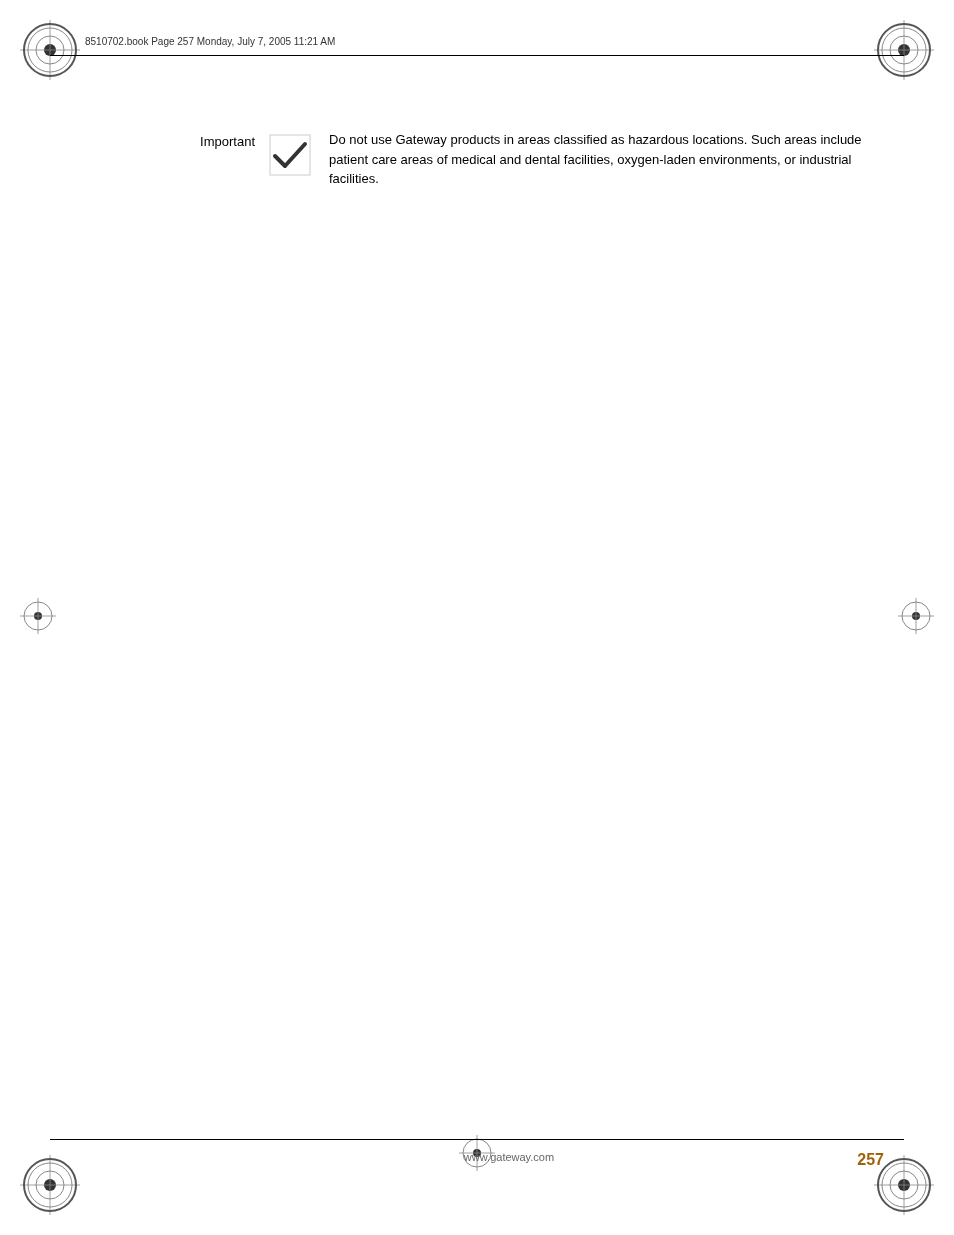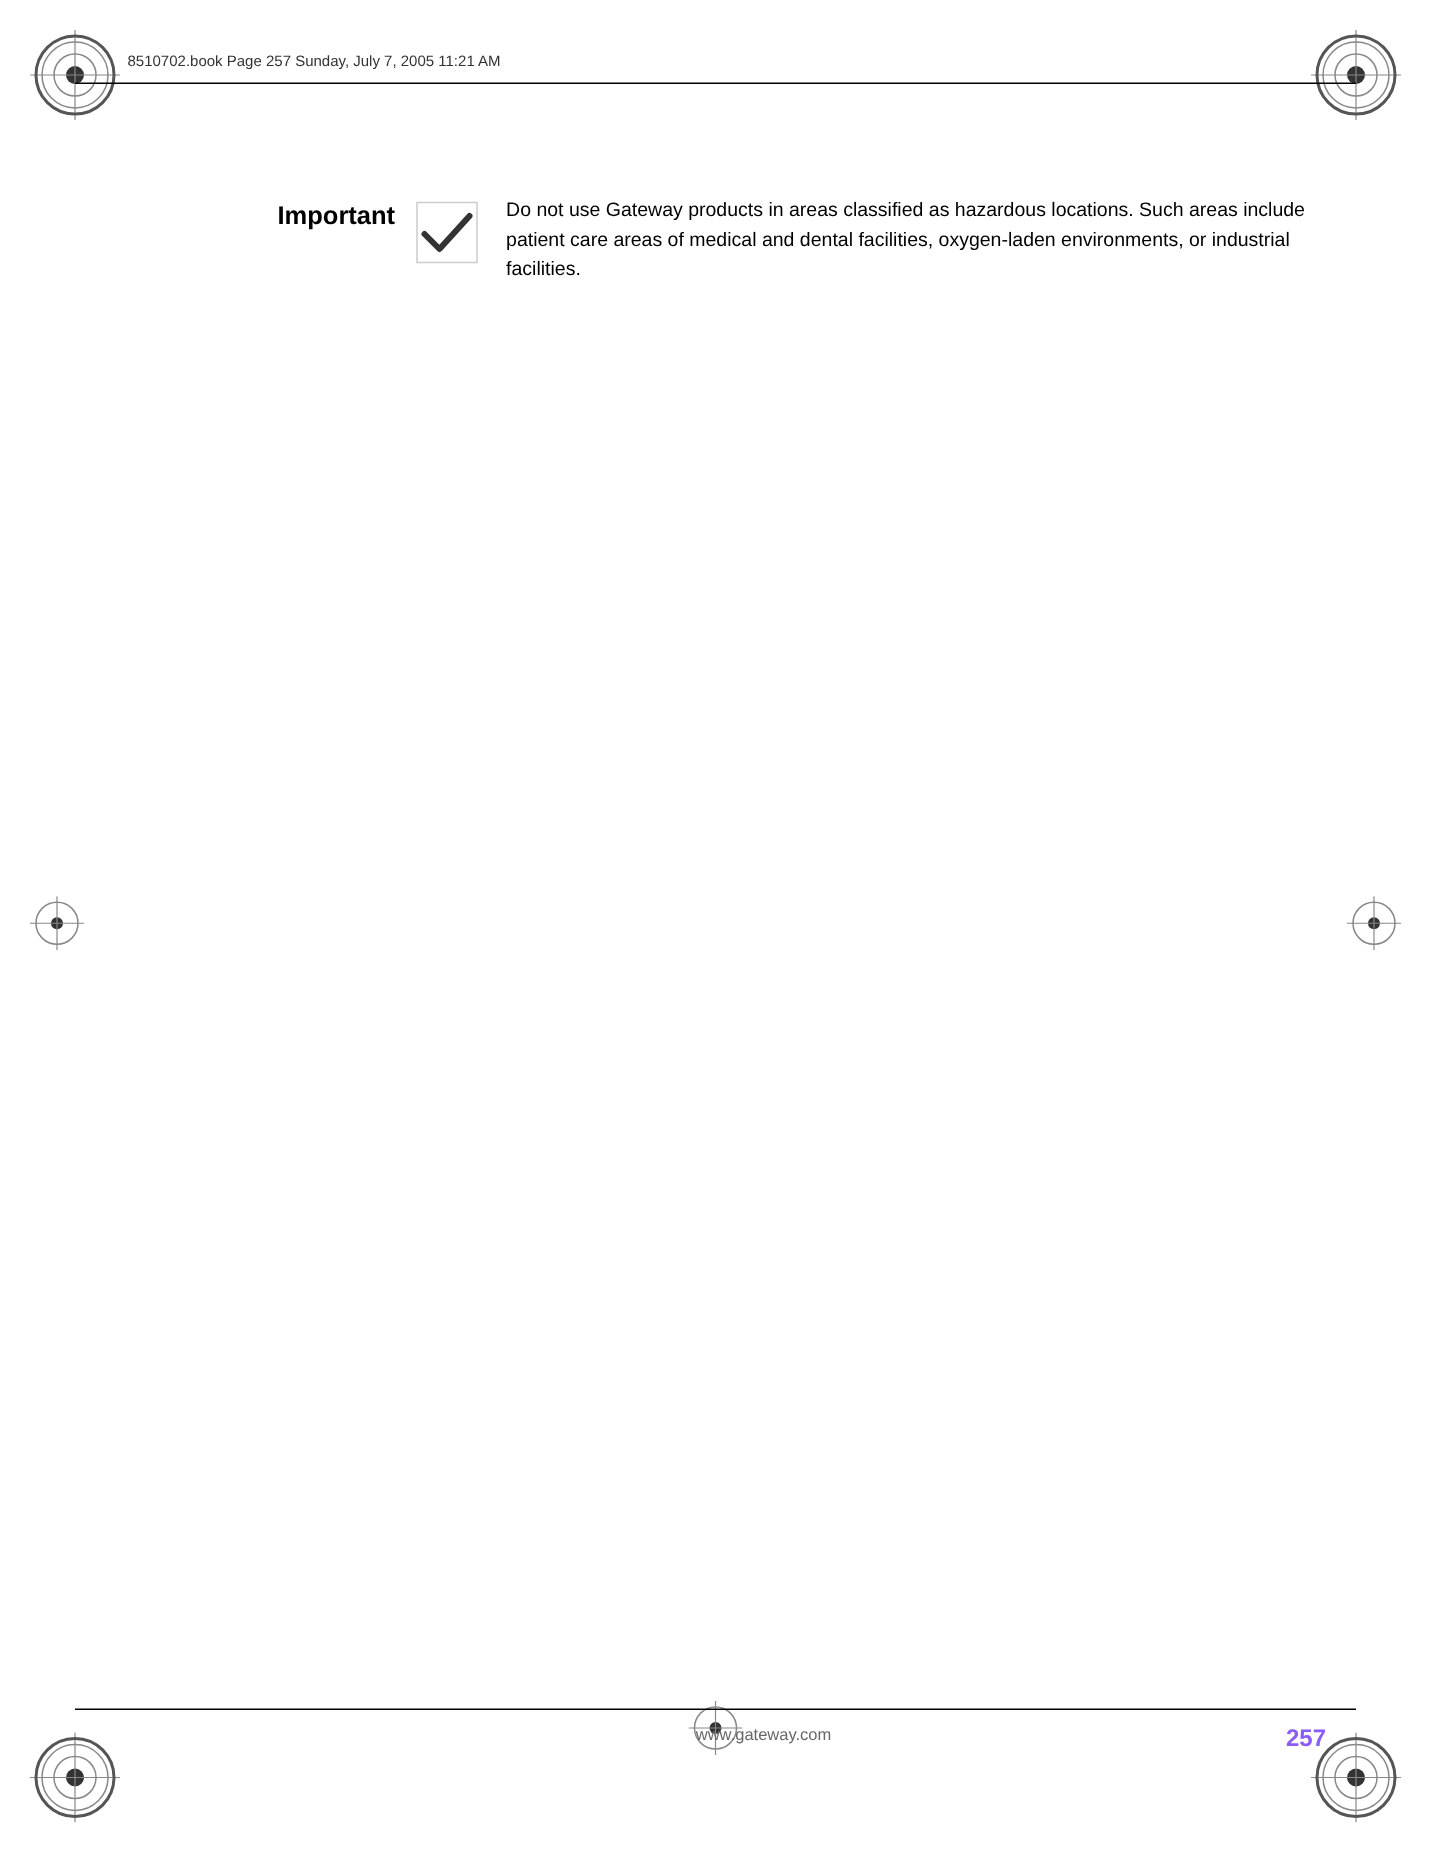--- a/index.html
+++ b/index.html
@@ -83,41 +83,41 @@
       margin-left: 32px;
     }
 
     
     .footer-page {
       position: absolute;
       bottom: 66px;
       right: 70px;
       font-size: 16px;
       font-weight: bold;
-      color: #8b5cf6;
+      color: #a16207;
     }
 
     
     .content {
       position: absolute;
       top: 130px;
       left: 185px;
       right: 60px;
     }
 
     
     .notice-row {
       display: flex;
       align-items: flex-start;
       margin-bottom: 30px;
     }
 
     .notice-label {
-      font-weight: bold;
-      font-size: 17px;
+      font-weight: normal;
+      font-size: 13px;
       min-width: 80px;
       text-align: right;
       padding-right: 10px;
       margin-top: 4px;
     }
 
     .notice-icon {
       width: 50px;
       height: 50px;
       margin-right: 14px;
@@ -218,21 +218,21 @@
   <svg width="36" height="36" viewBox="0 0 36 36" xmlns="http://www.w3.org/2000/svg">
     <circle cx="18" cy="18" r="14" fill="none" stroke="#888" stroke-width="1"></circle>
     <circle cx="18" cy="18" r="4" fill="#333"></circle>
     <line x1="18" y1="0" x2="18" y2="36" stroke="#888" stroke-width="0.8"></line>
     <line x1="0" y1="18" x2="36" y2="18" stroke="#888" stroke-width="0.8"></line>
   </svg>
 </div>
 
 <div class="header-line"></div>
 
-<div class="header-text">8510702.book  Page 257  Sunday, July 7, 2005  11:21 AM</div>
+<div class="header-text">8510702.book  Page 257  Monday, July 7, 2005  11:21 AM</div>
 
 <div class="footer-line"></div>
 
 <div class="footer-website">www.gateway.com</div>
 
 <div class="footer-page">257</div>
 
 <div class="content">
 
   <div class="notice-row">

